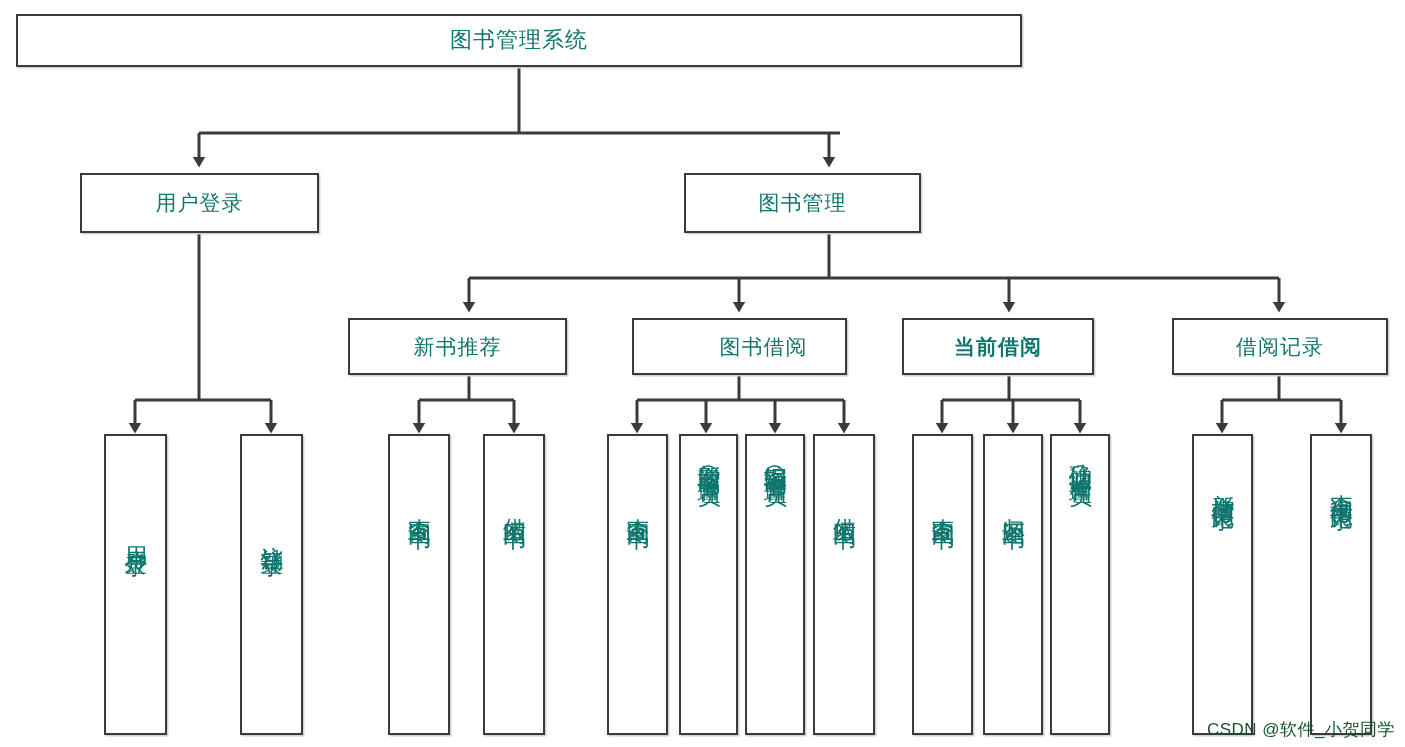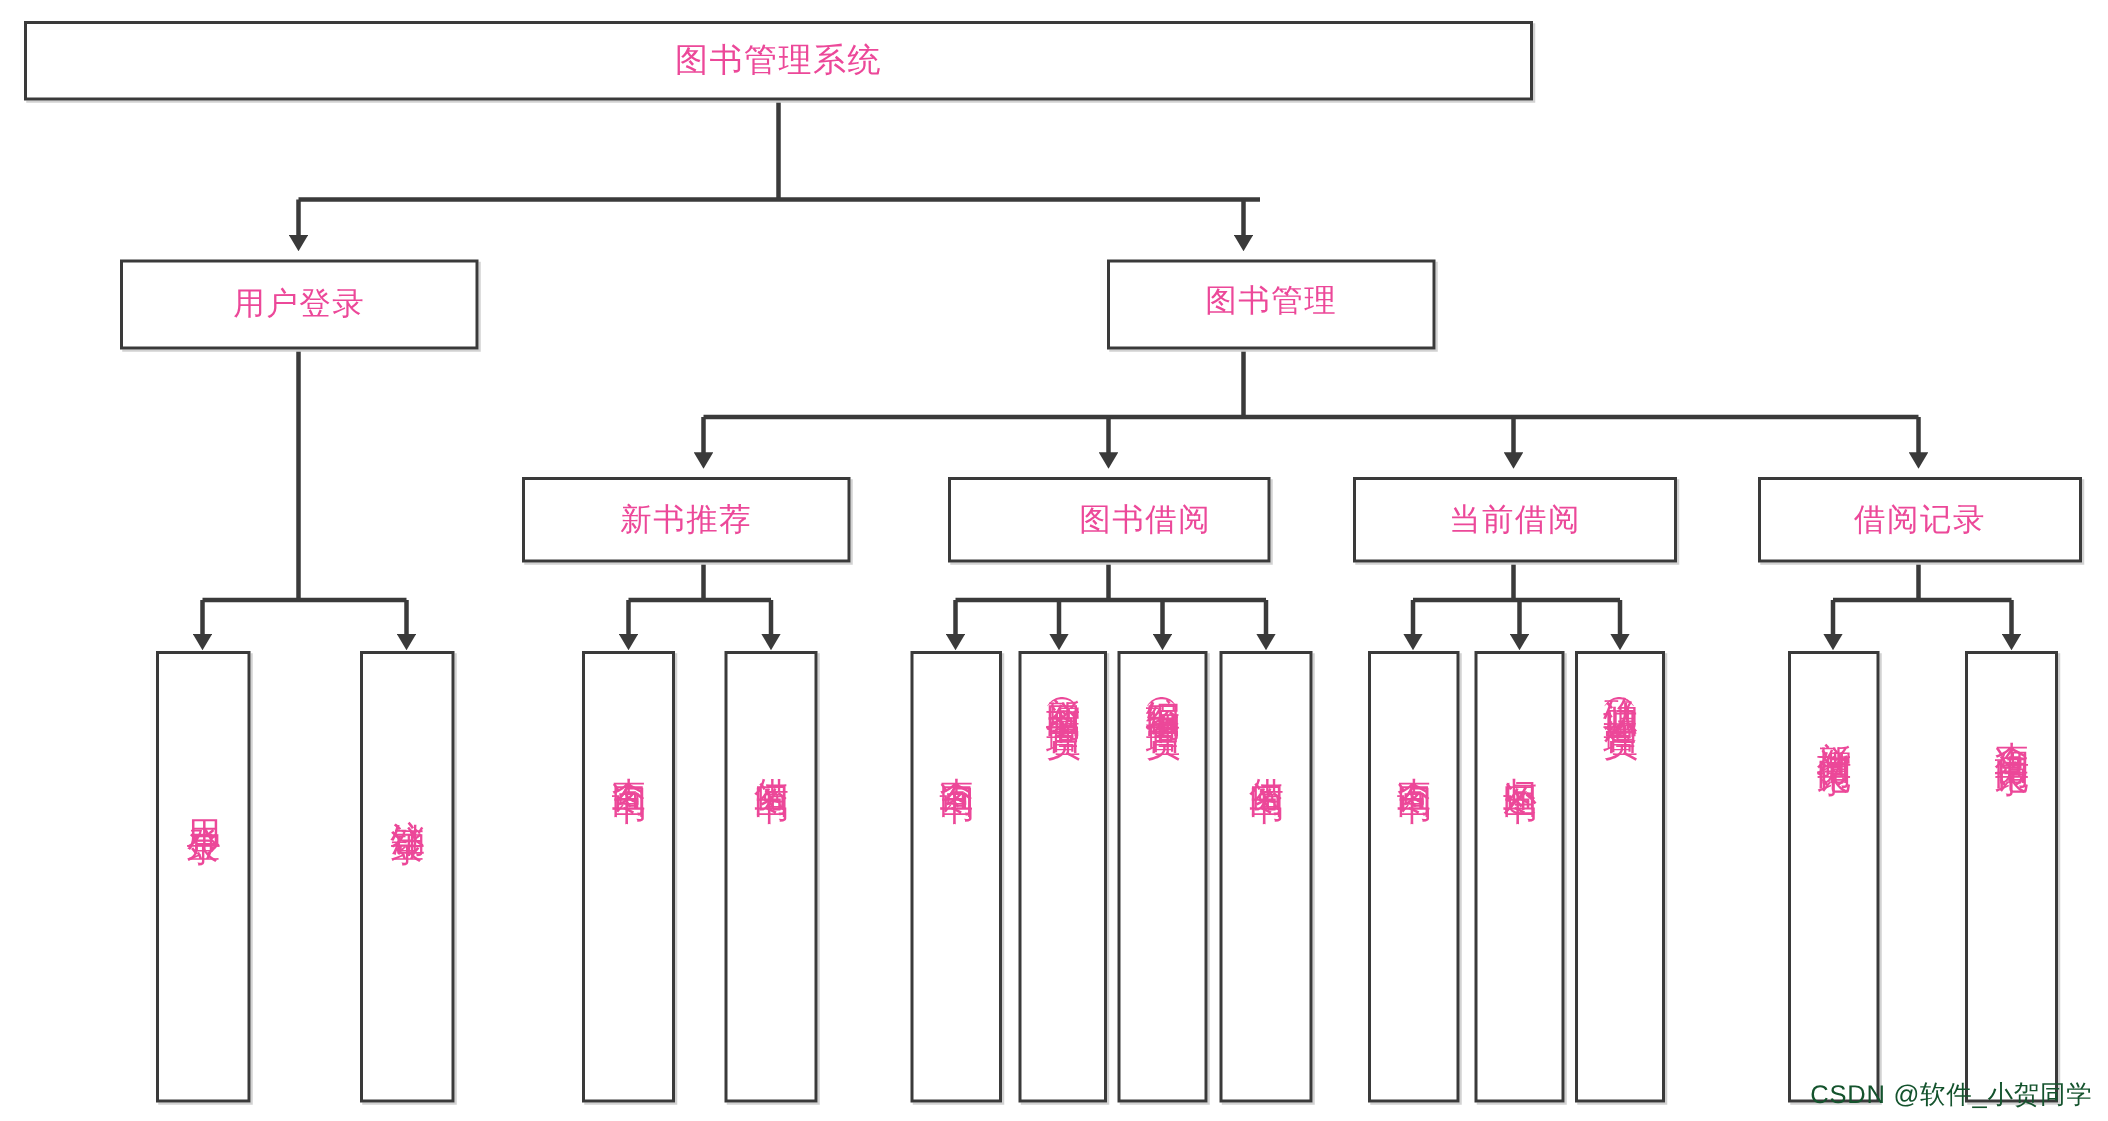--- a/index.html
+++ b/index.html
@@ -26,21 +26,21 @@
     pointer-events: none;
   }
   .node {
     position: absolute;
     box-sizing: border-box;
     background: #ffffff;
     border: 2px solid #3a3a3a;
     display: flex;
     align-items: center;
     justify-content: center;
-    color: #ec4899;
+    color: #0f766e;
     box-shadow: 1.5px 1.5px 0 0 #d2d2d2;
   }
   .node.h {
     font-size: 21px;
     letter-spacing: 1px;
     line-height: 1.2;
   }
   .node.root {
     font-size: 22px;
   }
@@ -134,31 +134,31 @@
     </g>
   </svg>
 
   <div class="node h root" style="left:16px; top:14px; width:1006px; height:53px;">
     <span>图书管理系统</span>
   </div>
 
   <div class="node h" style="left:80px; top:173px; width:239px; height:60px;">
     <span>用户登录</span>
   </div>
-  <div class="node h" style="left:738px; top:173px; width:219px; height:60px;font-family:Liberation Mono, monospace;">
+  <div class="node h" style="left:684px; top:173px; width:237px; height:60px;">
     <span>图书管理</span>
   </div>
 
   <div class="node h" style="left:348px; top:318px; width:219px; height:57px;">
     <span>新书推荐</span>
   </div>
   <div class="node h" style="left:632px; top:318px; width:215px; height:57px;padding-left:48px;">
     <span>图书借阅</span>
   </div>
-  <div class="node h" style="left:902px; top:318px; width:216px; height:57px;">
+  <div class="node h" style="left:902px; top:318px; width:192px; height:57px;font-weight:bold;">
     <span>当前借阅</span>
   </div>
   <div class="node h" style="left:1172px; top:318px; width:216px; height:57px;">
     <span>借阅记录</span>
   </div>
 
   <div class="node v mid" style="left:104px; top:434px; width:63px; height:301px;">
     <span class="vtext">用户登录</span>
   </div>
   <div class="node v mid" style="left:240px; top:434px; width:63px; height:301px;">

